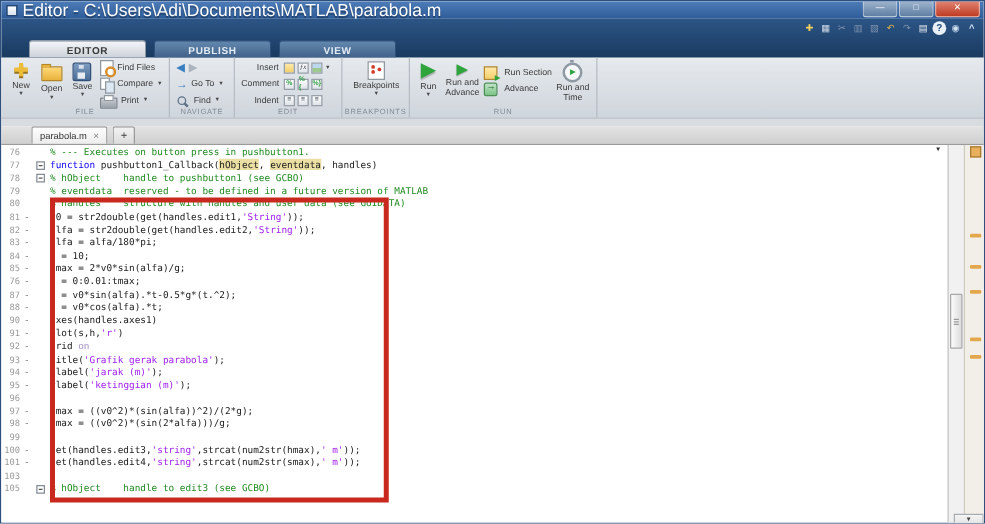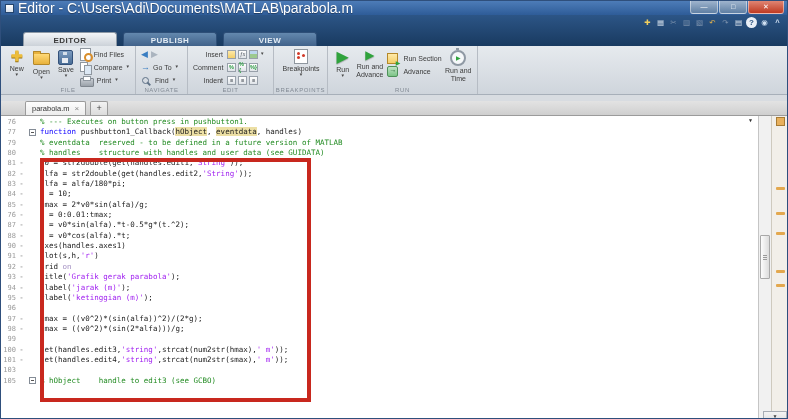--- a/index.html
+++ b/index.html
@@ -301,20 +301,28 @@
         </div>
         <div class="code-row">
           <span class="ln">77</span>
           <span class="dash"></span>
           <span class="fold">
             <span class="foldbox"></span>
           </span>
           <span class="ctext"><span class="tk">function</span><span class="tp"> pushbutton1_Callback(</span><span class="th">hObject</span><span class="tp">, </span><span class="th">eventdata</span><span class="tp">, handles)</span></span>
         </div>
         <div class="code-row">
+          <span class="ln">78</span>
+          <span class="dash"></span>
+          <span class="fold">
+            <span class="foldbox"></span>
+          </span>
+          <span class="ctext"><span class="tc">% hObject    handle to pushbutton1 (see GCBO)</span></span>
+        </div>
+        <div class="code-row">
           <span class="ln">79</span>
           <span class="dash"></span>
           <span class="fold"></span>
           <span class="ctext"><span class="tc">% eventdata  reserved - to be defined in a future version of MATLAB</span></span>
         </div>
         <div class="code-row">
           <span class="ln">80</span>
           <span class="dash"></span>
           <span class="fold"></span>
           <span class="ctext"><span class="tc">% handles    structure with handles and user data (see GUIDATA)</span></span>

